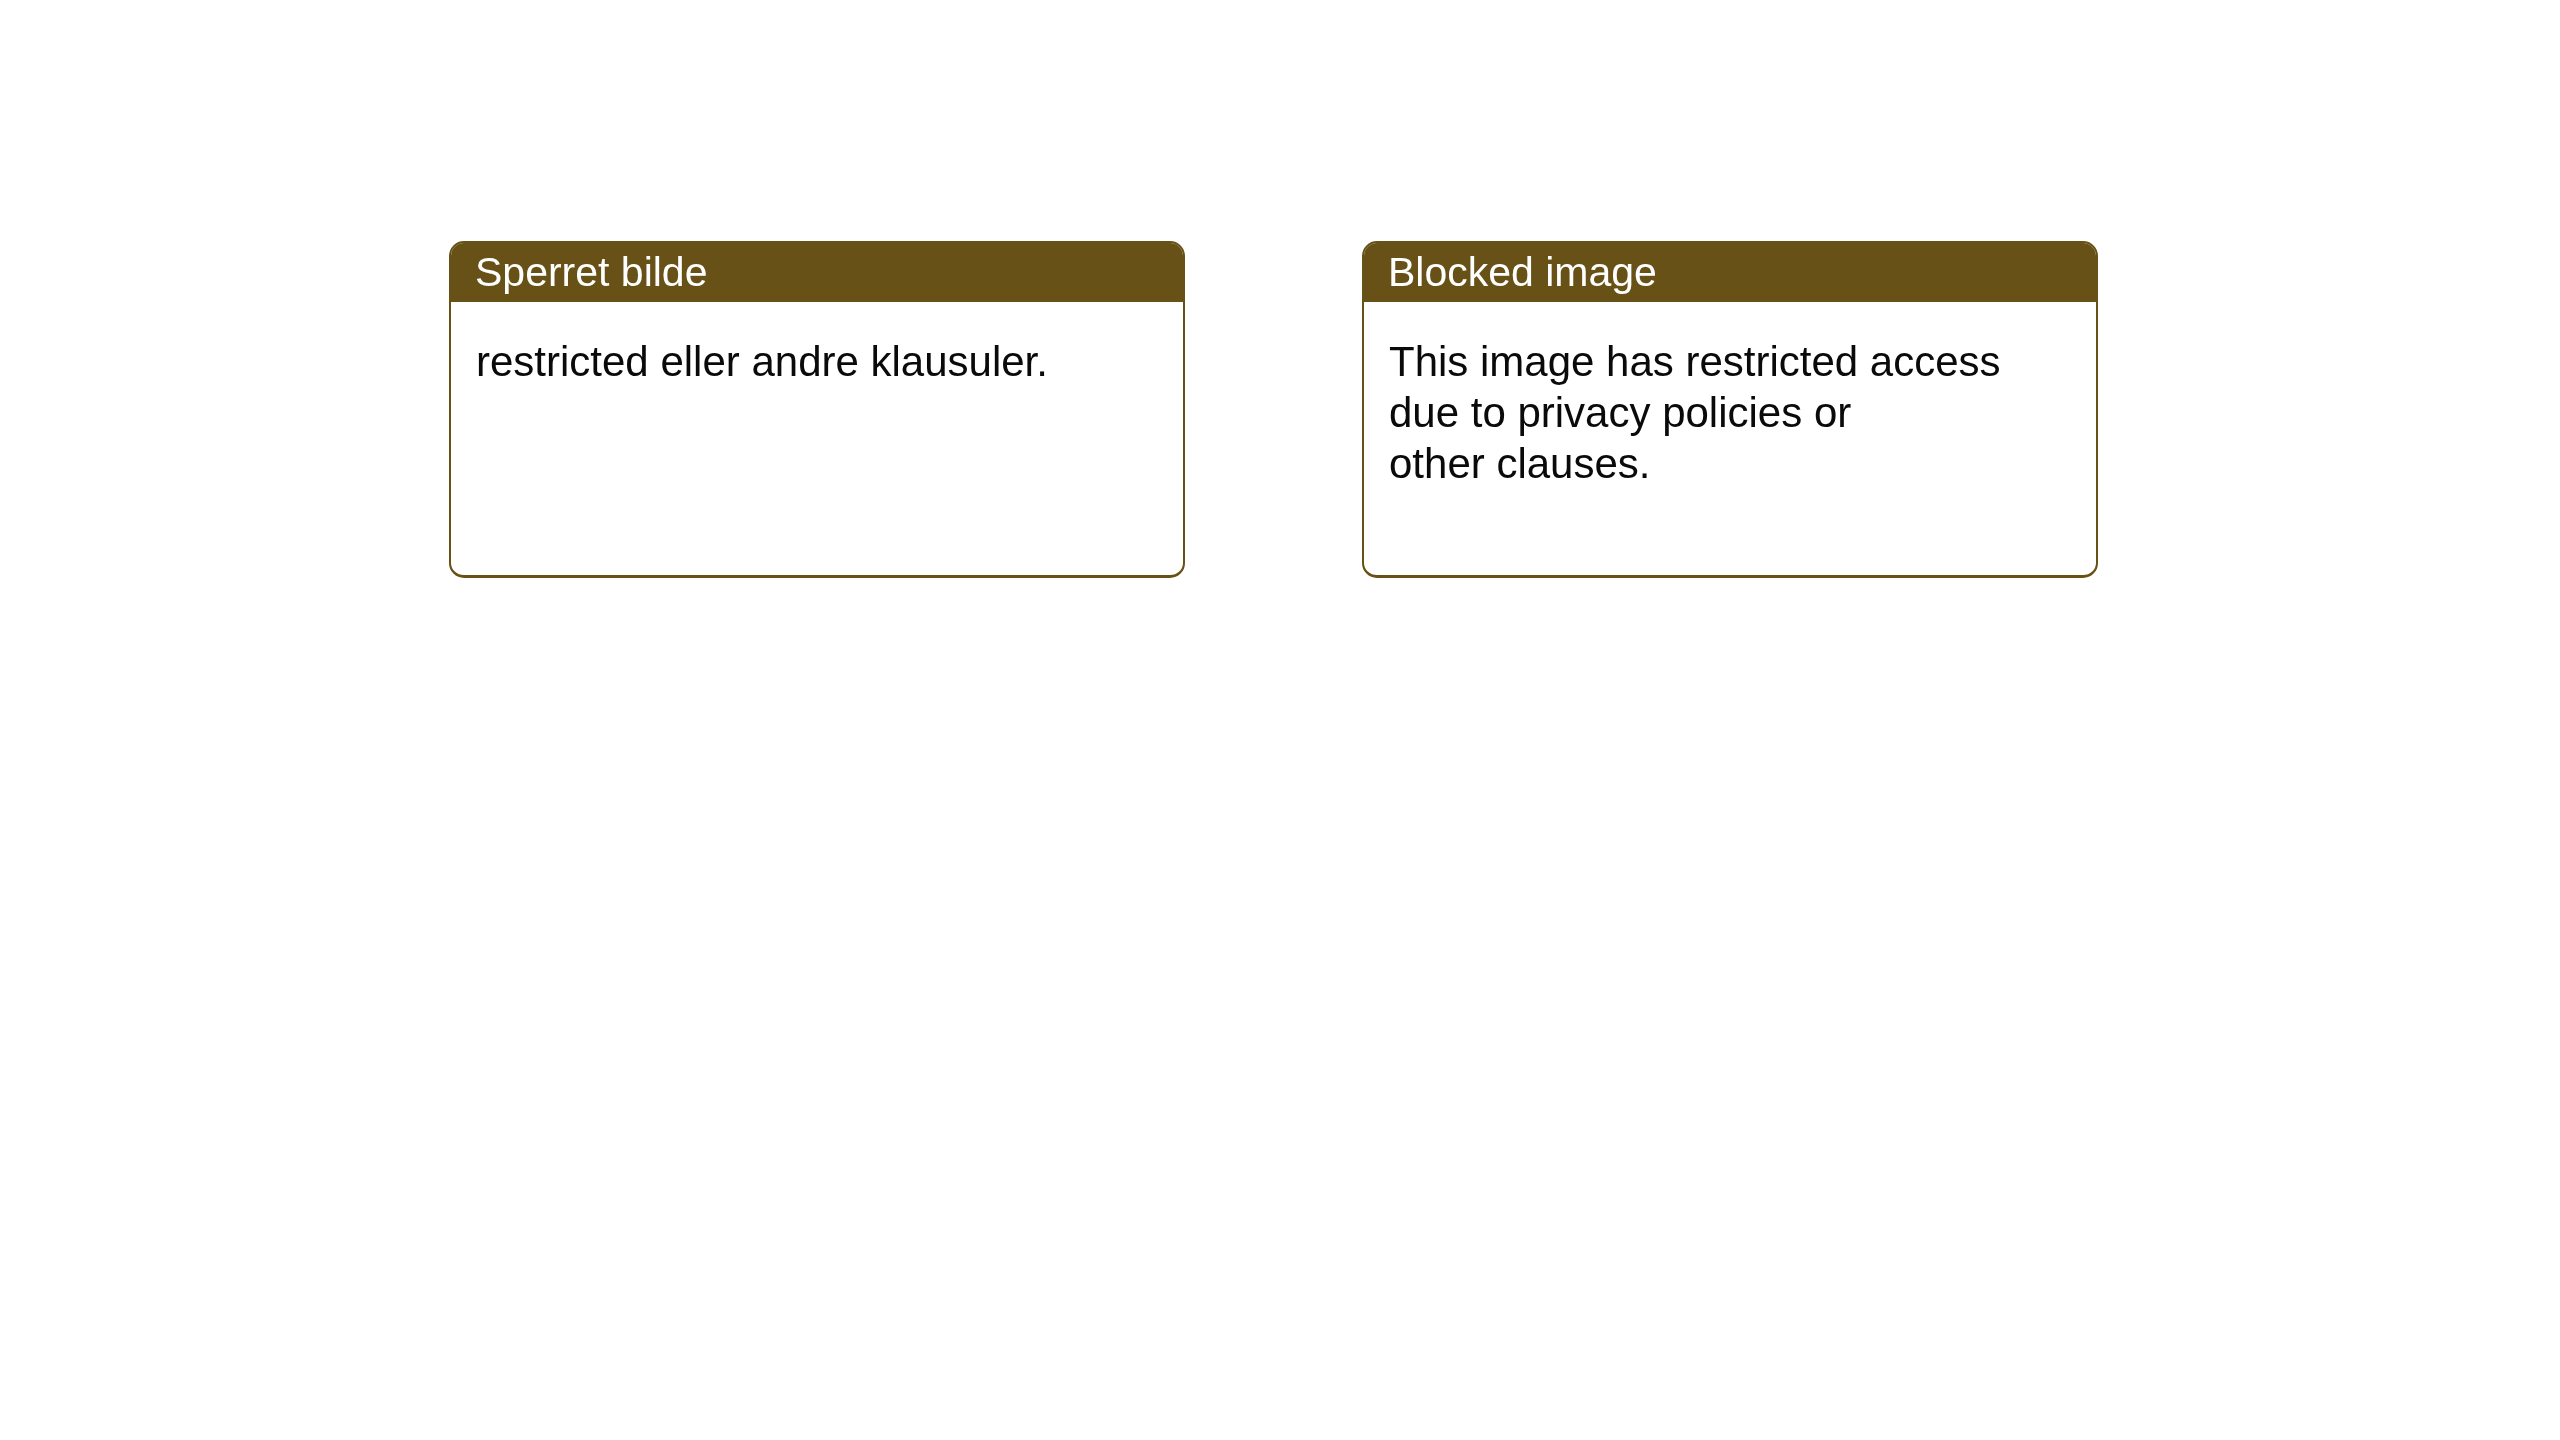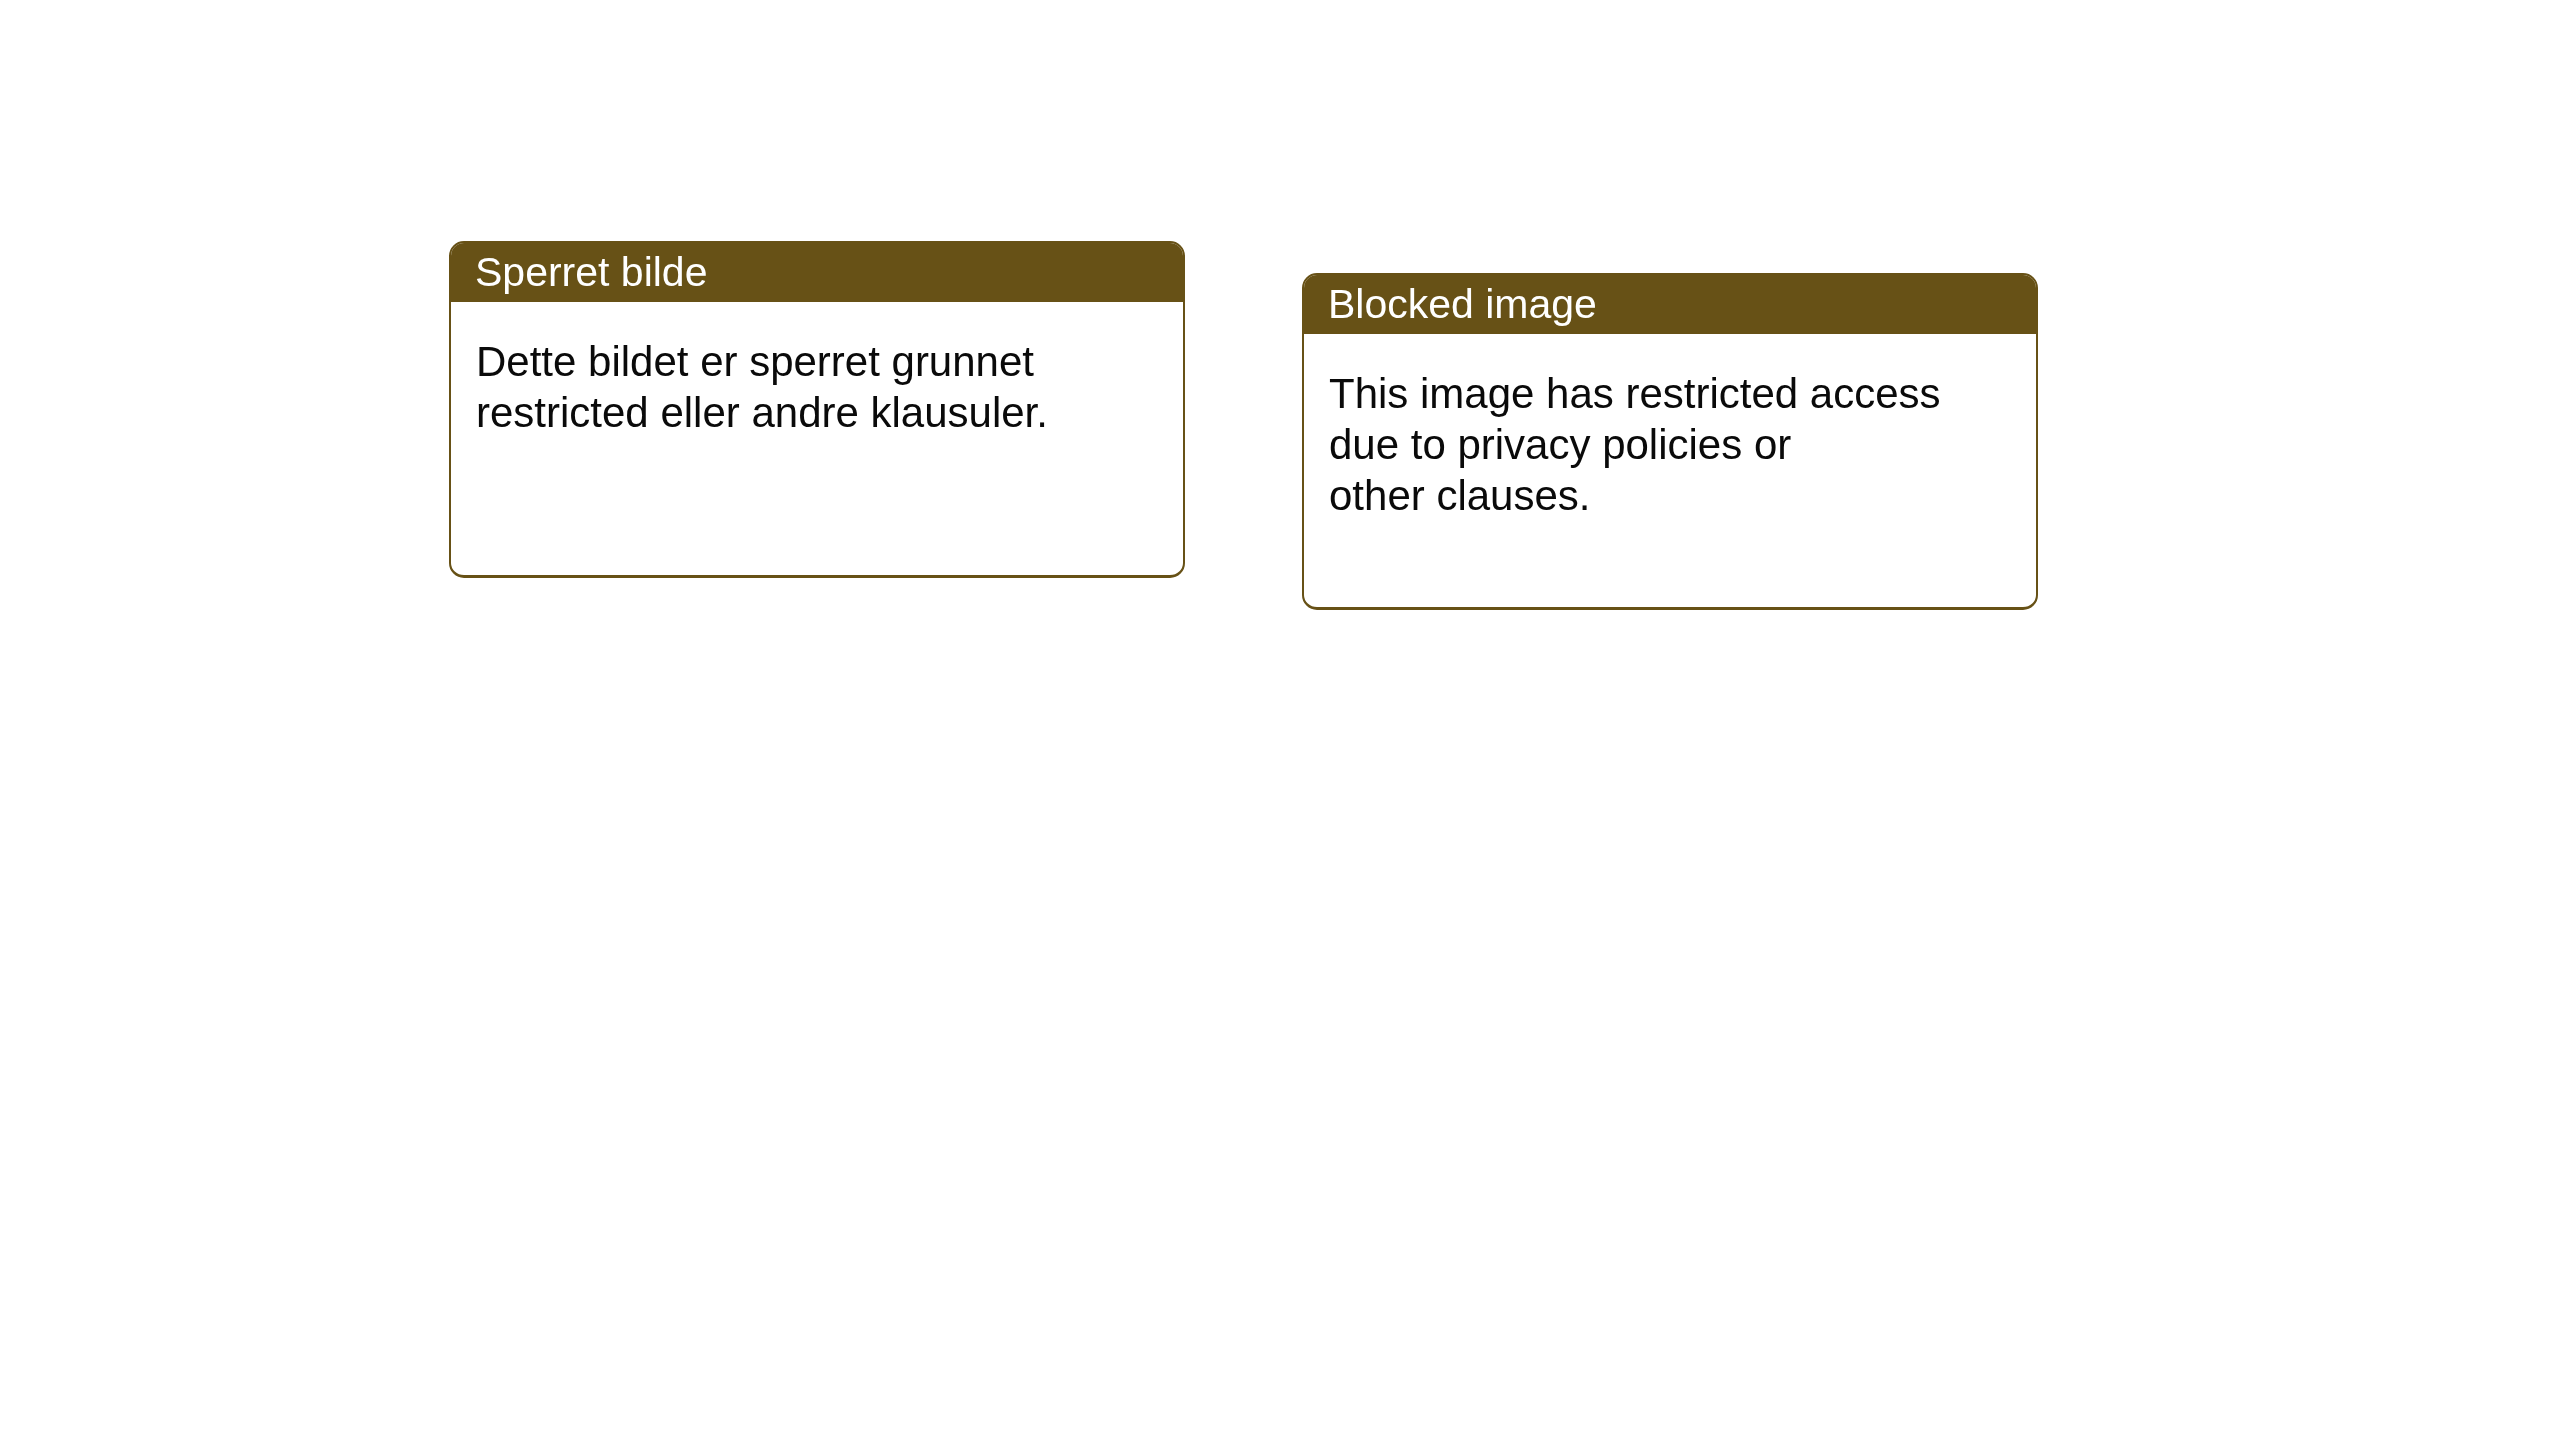--- a/index.html
+++ b/index.html
@@ -20,21 +20,21 @@
     width: 736px;
     height: 337px;
     box-sizing: border-box;
     background: #ffffff;
     border: 2px solid var(--accent, #675116);
     border-bottom-width: 3px;
     border-radius: 15px;
     overflow: hidden;
   }
   .card-left  { left: 449px; }
-  .card-right { left: 1302px; margin-top: 32px; }
+  .card-right { left: 1362px; }
   .card-header {
     height: 59px;
     box-sizing: border-box;
     background: var(--accent, #675116);
     display: flex;
     align-items: center;
     padding: 0 24px;
   }
   .card-title {
     color: var(--header-text, #ffffff);
@@ -54,21 +54,20 @@
   }
 </style>
 </head>
 <body style="background: rgb(255, 255, 255);">
 
 <section class="card card-left">
   <header class="card-header">
     <span class="card-title">Sperret bilde</span>
   </header>
   <div class="card-body">
-    <span class="line">Dette bildet er sperret grunnet</span>
     <span class="line">restricted eller andre klausuler.</span>
   </div>
 </section>
 
 <section class="card card-right">
   <header class="card-header">
     <span class="card-title">Blocked image</span>
   </header>
   <div class="card-body">
     <span class="line">This image has restricted access</span>

